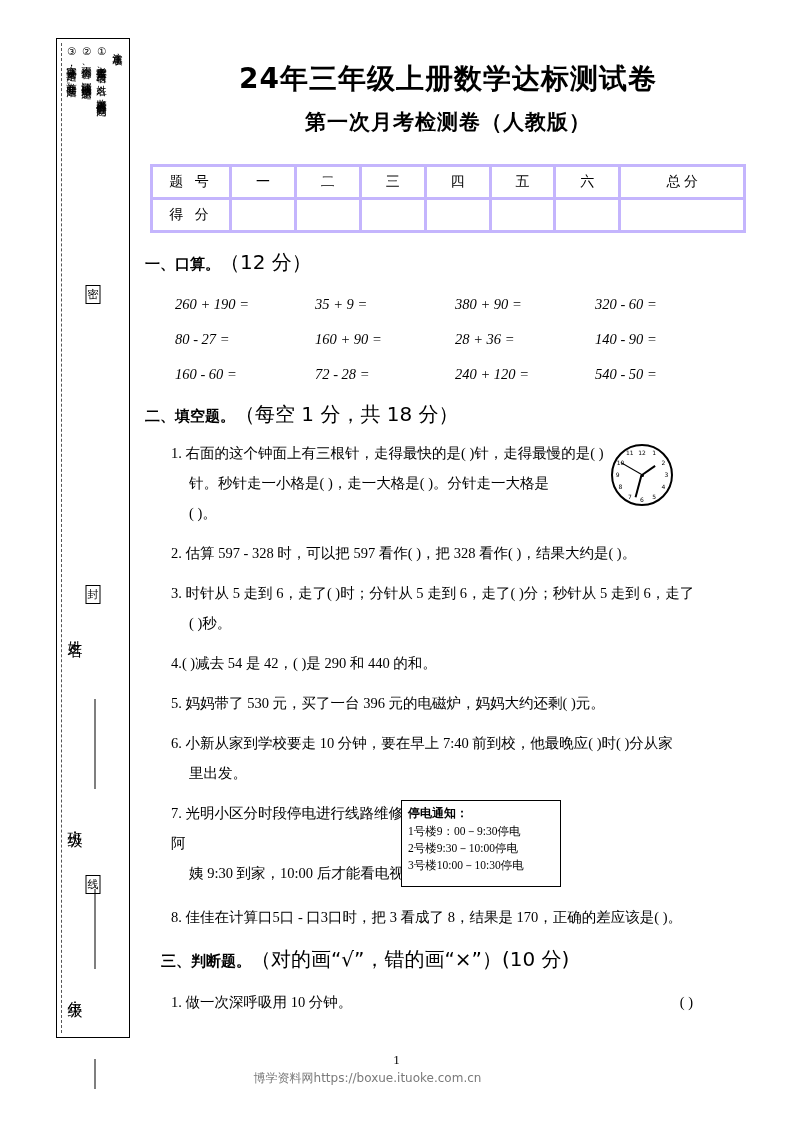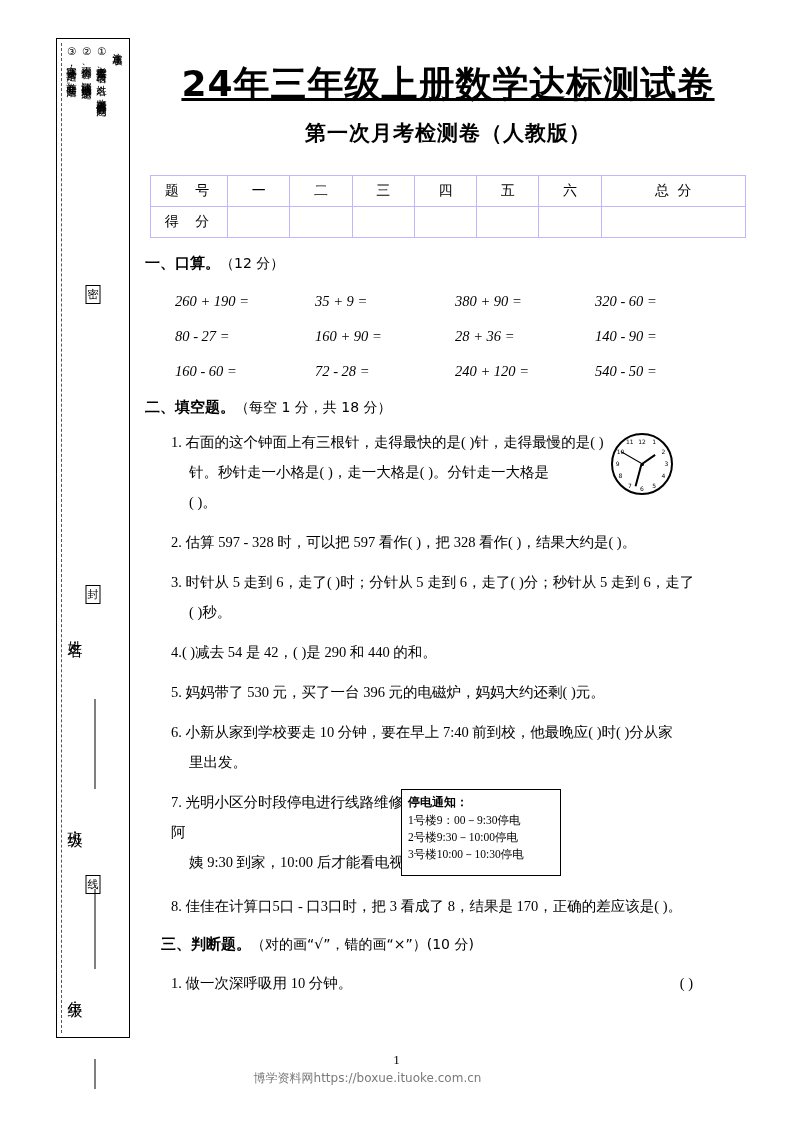--- a/index.html
+++ b/index.html
@@ -108,64 +108,63 @@
 
   
   .main {
     position: absolute;
     left: 143px;
     top: 40px;
     width: 610px;
   }
   .title1 {
     text-align: center;
-    font-size: 36px;
+    font-size: 28px;
     font-weight: bold;
     font-family: "DejaVu Sans", sans-serif;
     letter-spacing: 1px;
     margin-top: 20px;
-    text-decoration: underline;
   }
   .title2 {
     text-align: center;
     font-size: 21px;
     font-weight: bold;
     font-family: "DejaVu Sans", sans-serif;
     letter-spacing: 1px;
     margin-top: 10px;
   }
 
   table.score {
     border-collapse: collapse;
     margin: 28px auto 0 auto;
     width: 596px;
   }
   table.score td {
-    border: 1px solid #c4b5fd;
+    border: 3px solid #c4b5fd;
     height: 28px;
     text-align: center;
     font-size: 14px;
-    font-family: Liberation Mono, monospace;
+    font-family: Liberation Serif, serif;
   }
   table.score td.hdr {
     width: 74px;
     letter-spacing: 4px;
     font-weight: normal;
   }
 
   .sec-title {
     font-size: 15px;
     font-weight: bold;
     font-family: "DejaVu Sans", sans-serif;
     margin-top: 16px;
     margin-left: 2px;
   }
   .sec-title .pts {
     font-weight: normal;
-    font-size: 14px;
+    font-size: 20px;
   }
 
   .kousuan {
     margin-top: 20px;
     margin-left: 32px;
     width: 560px;
     font-style: italic;
   }
   .kousuan-row {
     display: flex;

